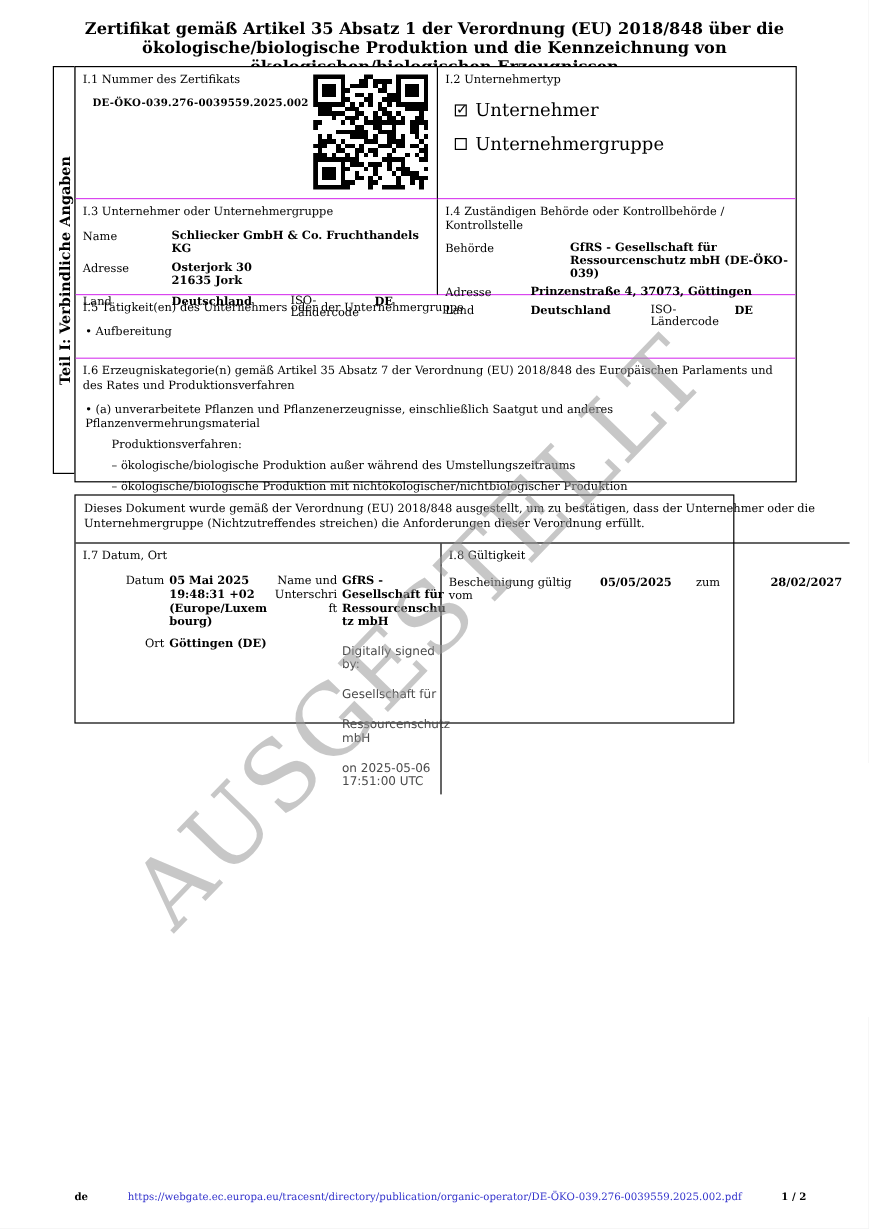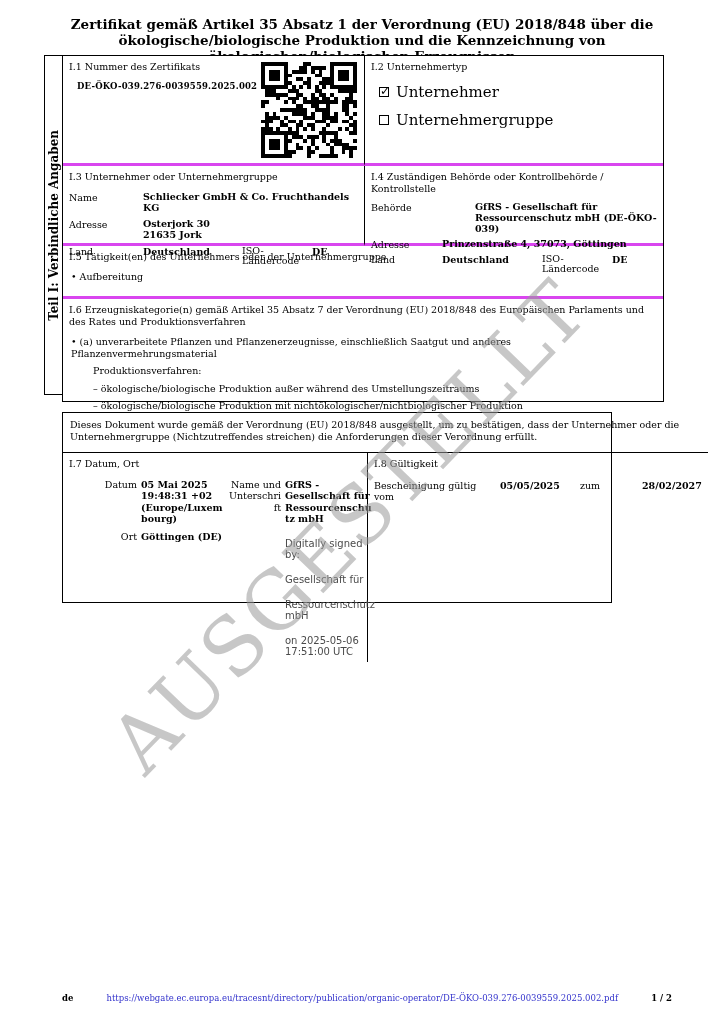--- a/index.html
+++ b/index.html
@@ -20,21 +20,21 @@
     display:flex; align-items:center; justify-content:center;
   }
   .part-box span {
     writing-mode:vertical-rl; transform:rotate(180deg);
     font-weight:bold; font-size:12px; white-space:nowrap;
   }
   
   .tbl { position:absolute; background:#fff; border:1.5px solid #000; }
   .tbl-upper { left:62px; top:55px; width:602px; height:347px;
     display:grid; grid-template-columns:302px 1fr; grid-template-rows:110px 80px 53px 1fr; }
-  .cell { border-right:1px solid #000; border-bottom:3px solid #d946ef; padding:5px 6px; position:relative; }
+  .cell { border-right:1px solid #000; border-bottom:1px solid #d946ef; padding:5px 6px; position:relative; }
   .cell.last-col { border-right:none; }
   .cell.span2 { grid-column:1 / 3; border-right:none; }
   .cell.last-row { border-bottom:none; }
   .sec-label { font-size:9.5px; line-height:1.25; }
   .small-id { font-size:8.5px; font-weight:bold; margin:8px 0 0 8px; letter-spacing:0.2px; }
   
   .qr { position:absolute; top:6px; right:7px; width:96px; height:96px; }
   .qr svg { width:100%; height:100%; shape-rendering:crispEdges; }
   
   .chk-row { display:flex; align-items:center; gap:7px; margin:10px 0 0 8px; }

